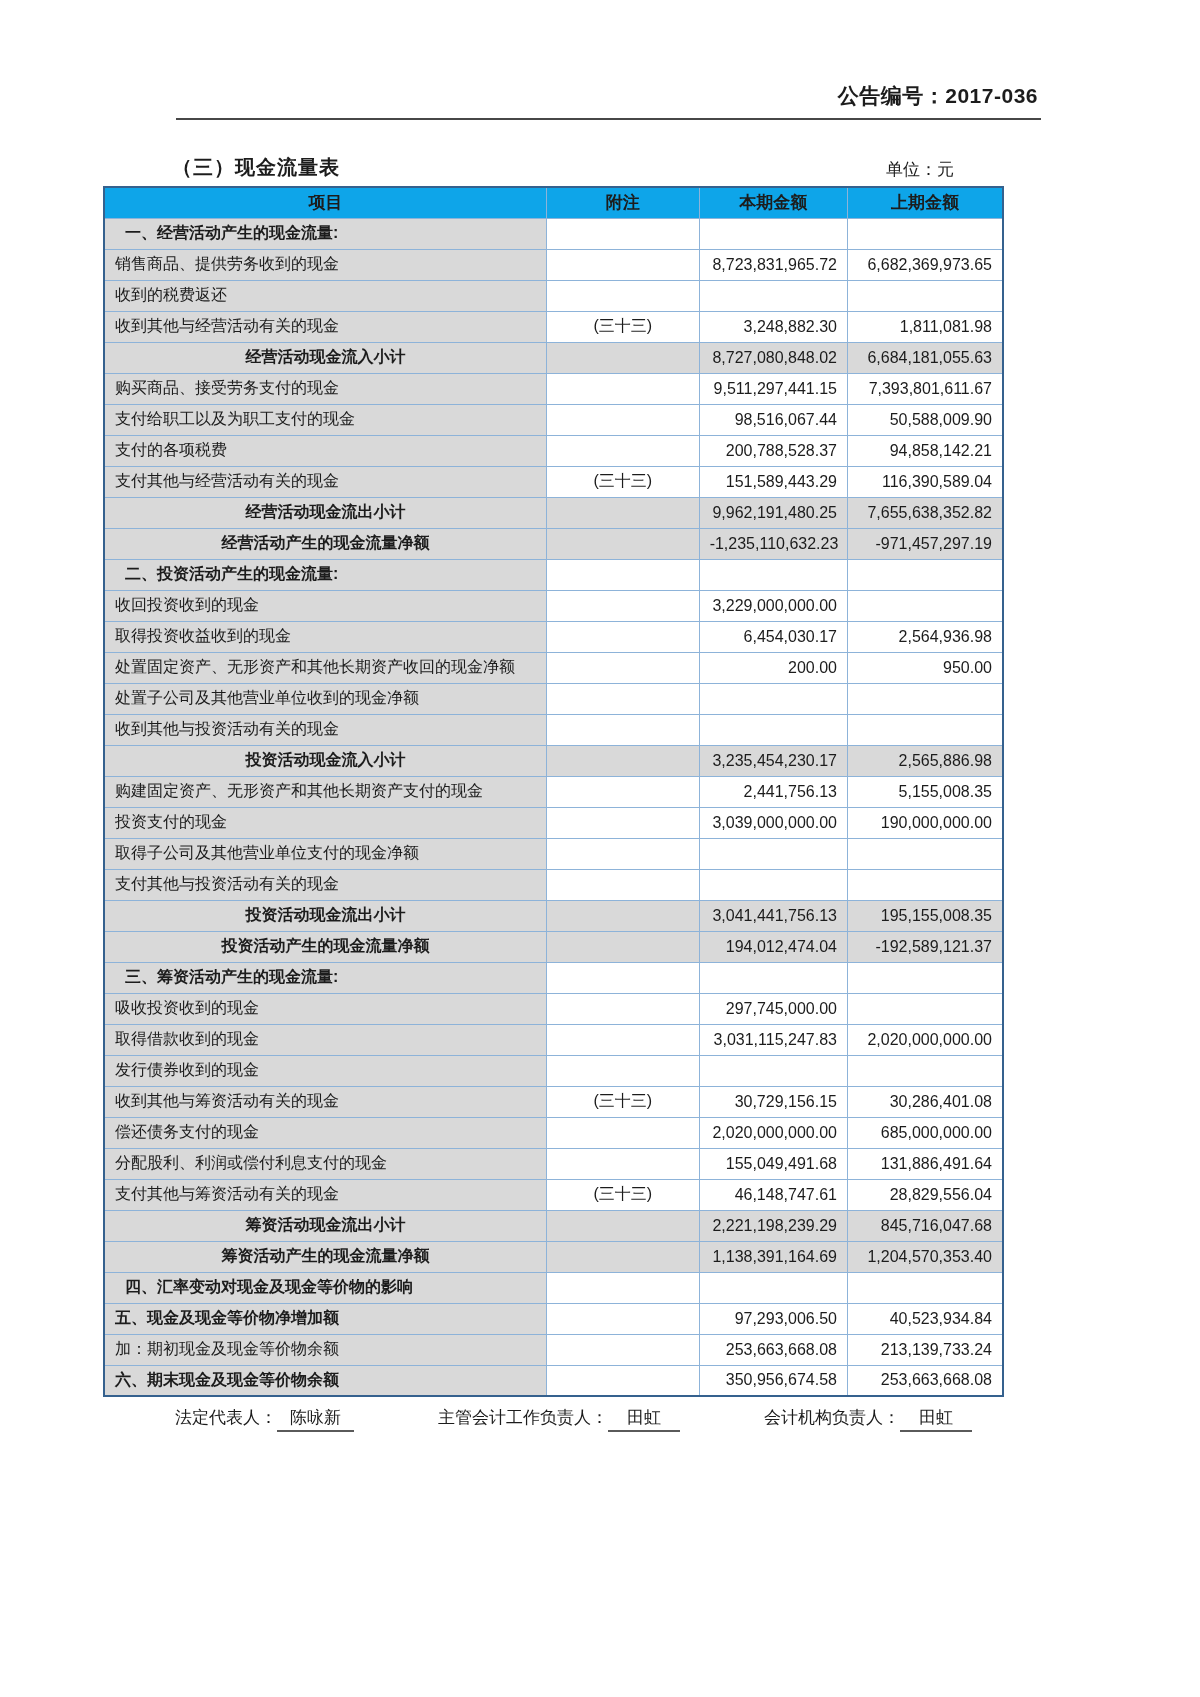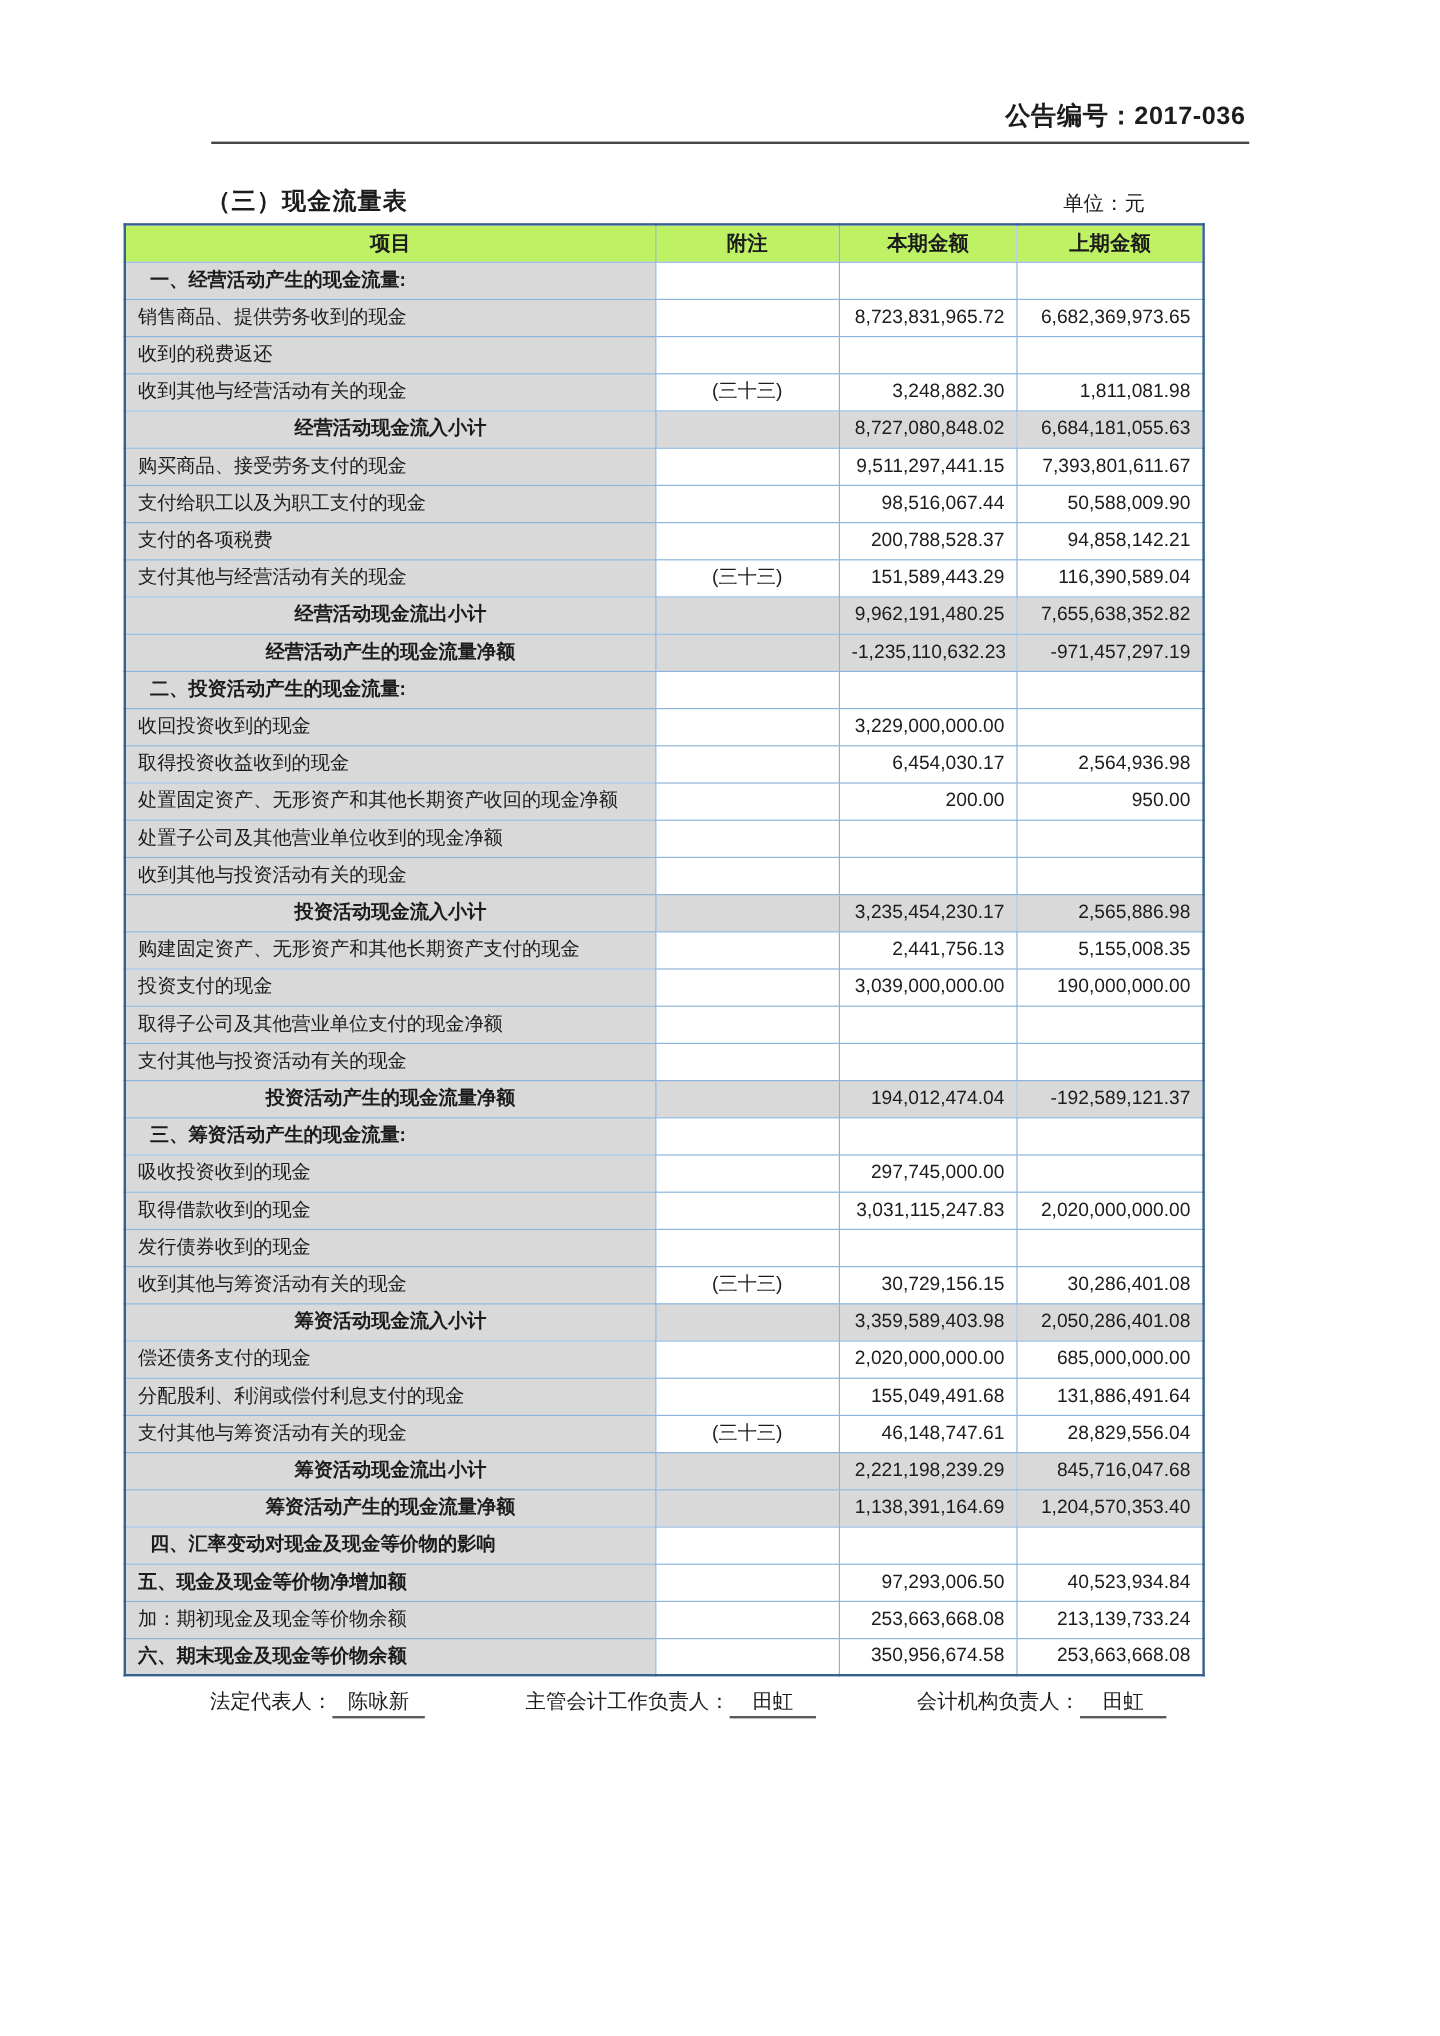--- a/index.html
+++ b/index.html
@@ -54,21 +54,21 @@
   .cashflow th, .cashflow td {
     border:1px solid #8db3d9;
     height:31px;
     box-sizing:border-box;
     padding:0 10px;
     font-size:16px;
     white-space:nowrap;
     overflow:hidden;
   }
   .cashflow th {
-    background:#bef264;
+    background:#0ea5e9;
     font-weight:bold;
     text-align:center;
     font-size:17px;
   }
   .col-label  { width:49.2%; }
   .col-note   { width:17.0%; }
   .col-cur    { width:16.5%; }
   .col-prior  { width:17.3%; }
 
   .cell-label { background:#d9d9d9; text-align:left; padding-left:9px; }
@@ -257,20 +257,26 @@
           <td class="cell-current"></td>
           <td class="cell-prior"></td>
         </tr>
         <tr class="row-item">
           <td class="cell-label">支付其他与投资活动有关的现金</td>
           <td class="cell-note"></td>
           <td class="cell-current"></td>
           <td class="cell-prior"></td>
         </tr>
         <tr class="row-subtotal">
+          <td class="cell-label">投资活动现金流出小计</td>
+          <td class="cell-note"></td>
+          <td class="cell-current">3,041,441,756.13</td>
+          <td class="cell-prior">195,155,008.35</td>
+        </tr>
+        <tr class="row-subtotal">
           <td class="cell-label">投资活动产生的现金流量净额</td>
           <td class="cell-note"></td>
           <td class="cell-current">194,012,474.04</td>
           <td class="cell-prior">-192,589,121.37</td>
         </tr>
         <tr class="row-section">
           <td class="cell-label">三、筹资活动产生的现金流量:</td>
           <td class="cell-note"></td>
           <td class="cell-current"></td>
           <td class="cell-prior"></td>
@@ -291,26 +297,20 @@
           <td class="cell-label">发行债券收到的现金</td>
           <td class="cell-note"></td>
           <td class="cell-current"></td>
           <td class="cell-prior"></td>
         </tr>
         <tr class="row-item">
           <td class="cell-label">收到其他与筹资活动有关的现金</td>
           <td class="cell-note">(三十三)</td>
           <td class="cell-current">30,729,156.15</td>
           <td class="cell-prior">30,286,401.08</td>
-        </tr>
-        <tr class="row-subtotal">
-          <td class="cell-label">筹资活动现金流入小计</td>
-          <td class="cell-note"></td>
-          <td class="cell-current">3,359,589,403.98</td>
-          <td class="cell-prior">2,050,286,401.08</td>
         </tr>
         <tr class="row-item">
           <td class="cell-label">偿还债务支付的现金</td>
           <td class="cell-note"></td>
           <td class="cell-current">2,020,000,000.00</td>
           <td class="cell-prior">685,000,000.00</td>
         </tr>
         <tr class="row-item">
           <td class="cell-label">分配股利、利润或偿付利息支付的现金</td>
           <td class="cell-note"></td>

